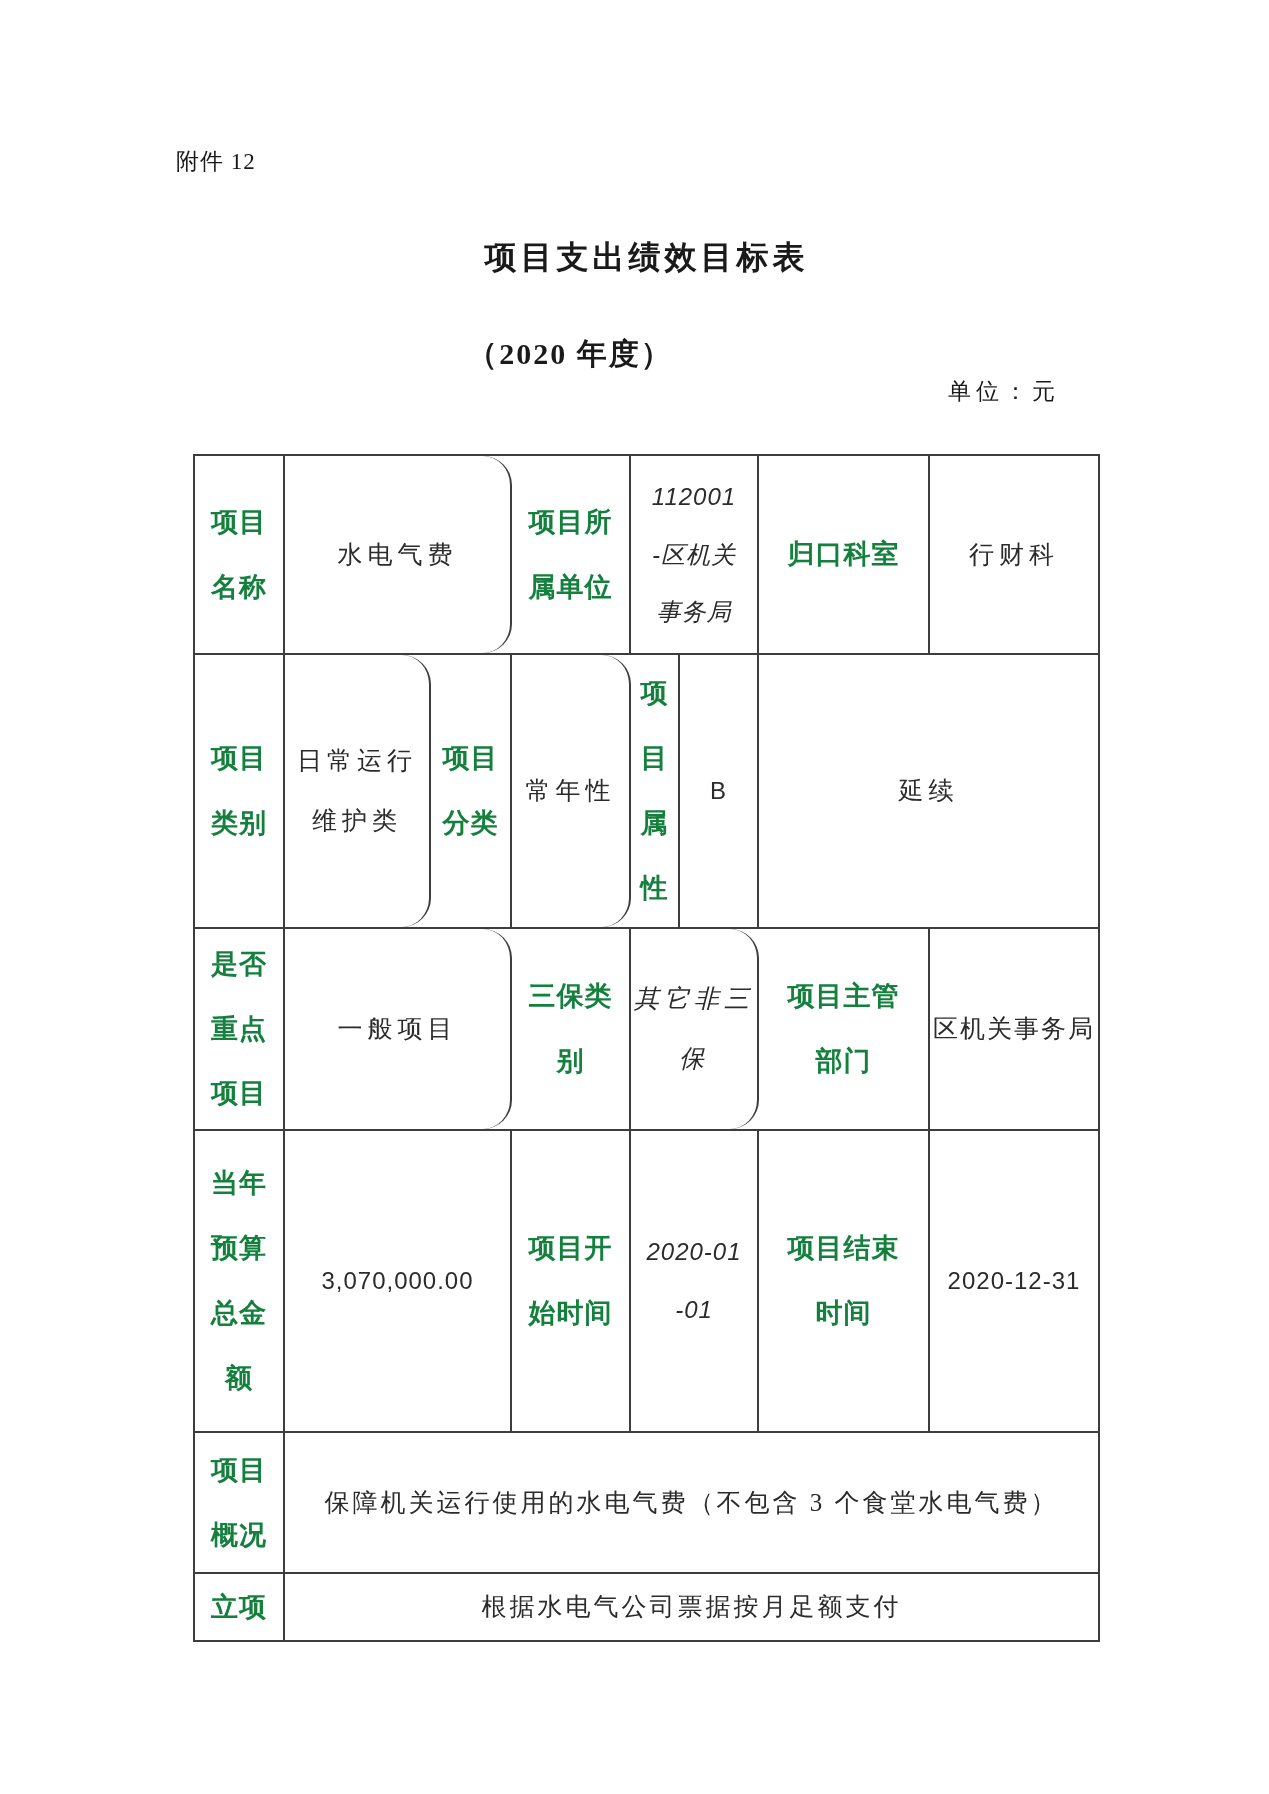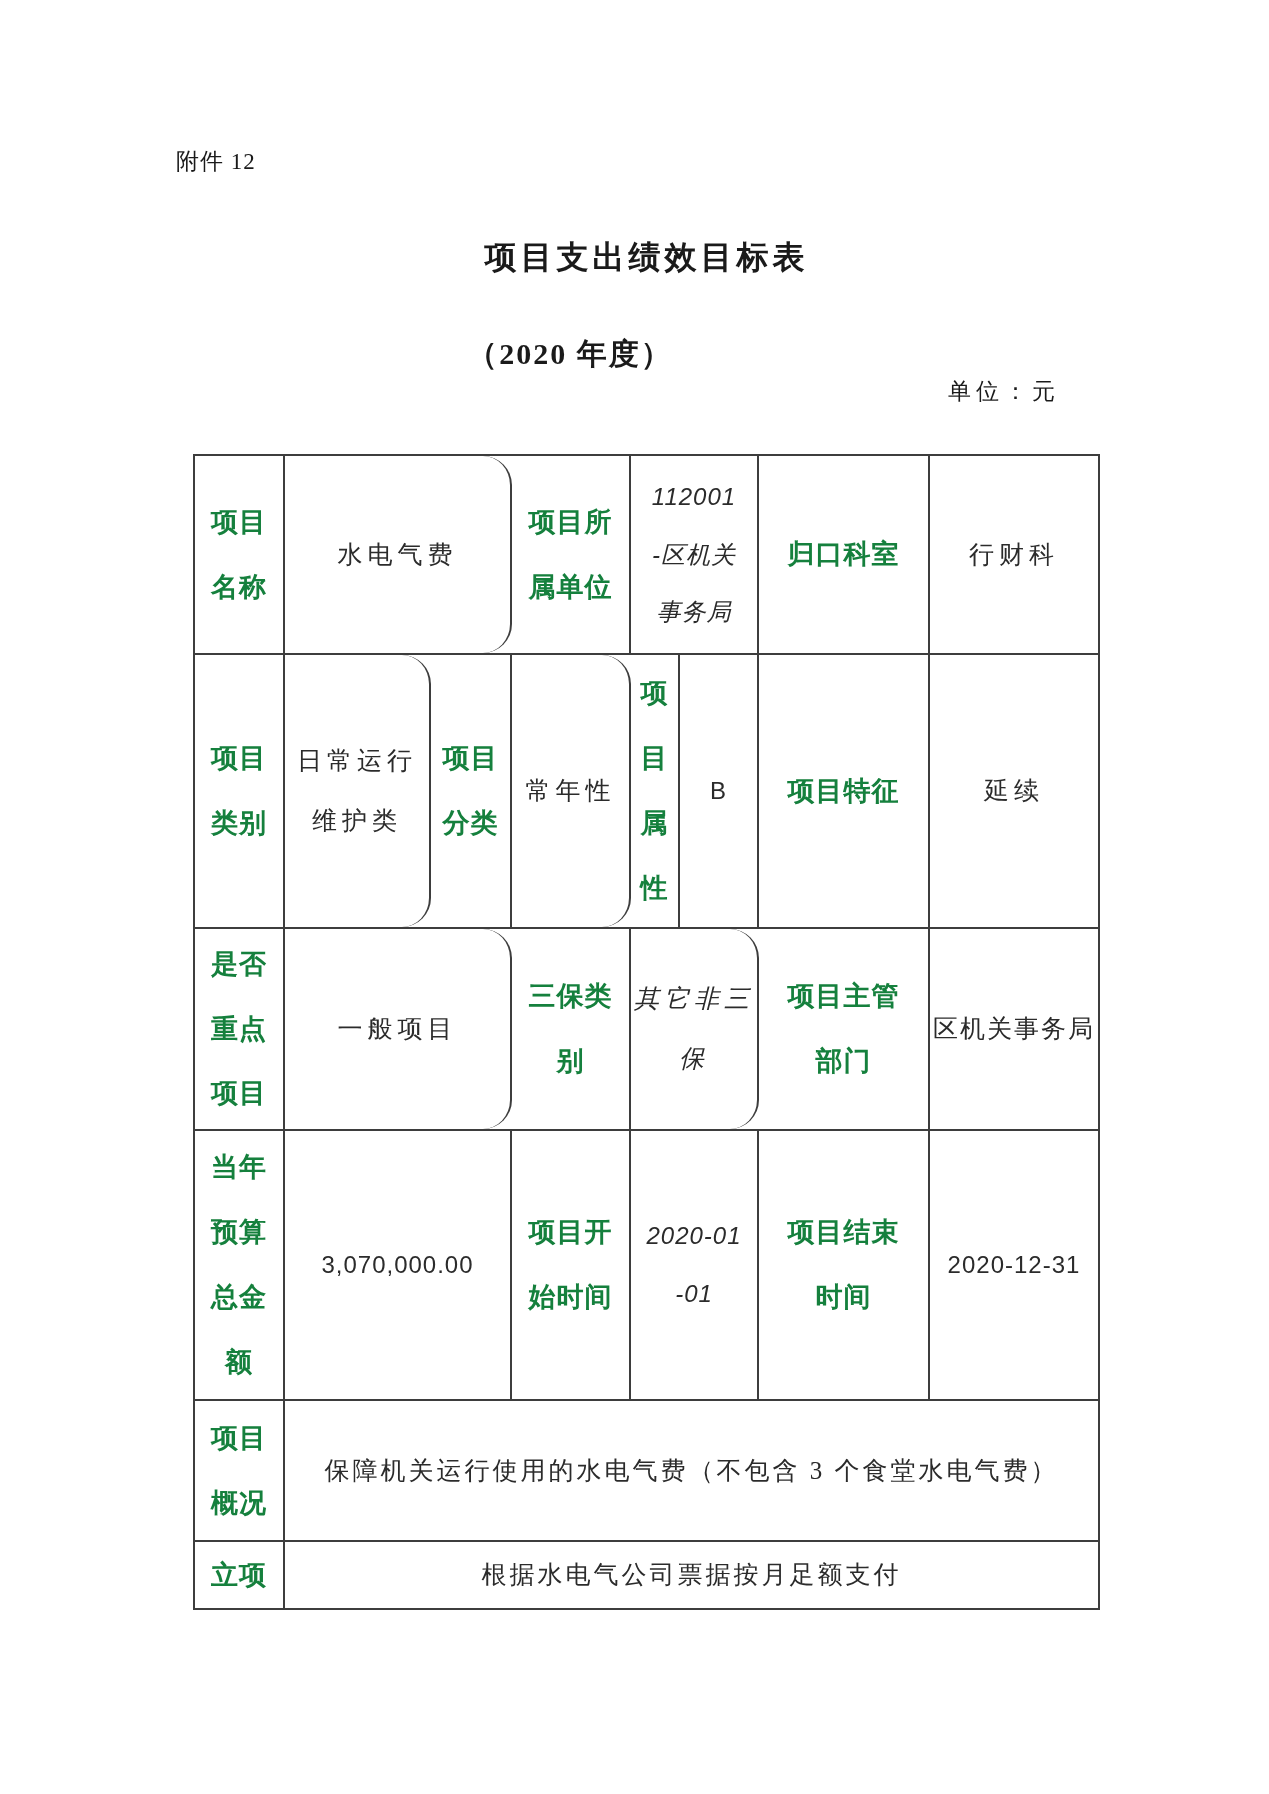--- a/index.html
+++ b/index.html
@@ -81,21 +81,21 @@
     font-family:"Liberation Sans", sans-serif;
     font-weight:400;
     font-size:24px;
     letter-spacing:1px;
     color:#2b2b2b;
   }
   
   .r1{height:199px;}
   .r2{height:274px;}
   .r3{height:202px;}
-  .r4{height:270px;}
+  .r4{height:302px;}
   .r5{height:141px;}
   .r6{height:66px;}
   
   .w-lab{width:90px;flex:0 0 auto;}
   .w-b  {width:227px;flex:0 0 auto;}
   .w-c  {width:119px;flex:0 0 auto;}
   .w-d  {width:128px;flex:0 0 auto;font-style:italic;}
   .w-e  {width:171px;flex:0 0 auto;}
   .w-b1 {width:146px;flex:0 0 auto;}
   .w-b2 {width:81px;flex:0 0 auto;}
@@ -136,21 +136,20 @@
       <div class="cell c-value w-b1">日常运行
 维护类</div>
       <div class="cell c-label w-b2">项目
 分类</div>
       <div class="cell c-value w-c">常年性</div>
       <div class="cell c-label w-d1">项
 目
 属
 性</div>
       <div class="cell c-num  w-d2">B</div>
-      <div class="cell c-label w-e">项目特征</div>
       <div class="cell c-value">延续</div>
     </div>
 
     <div class="trow r3">
       <div class="cell c-label w-lab">是否
 重点
 项目</div>
       <div class="cell c-value w-b">一般项目</div>
       <div class="cell c-label w-c">三保类
 别</div>

